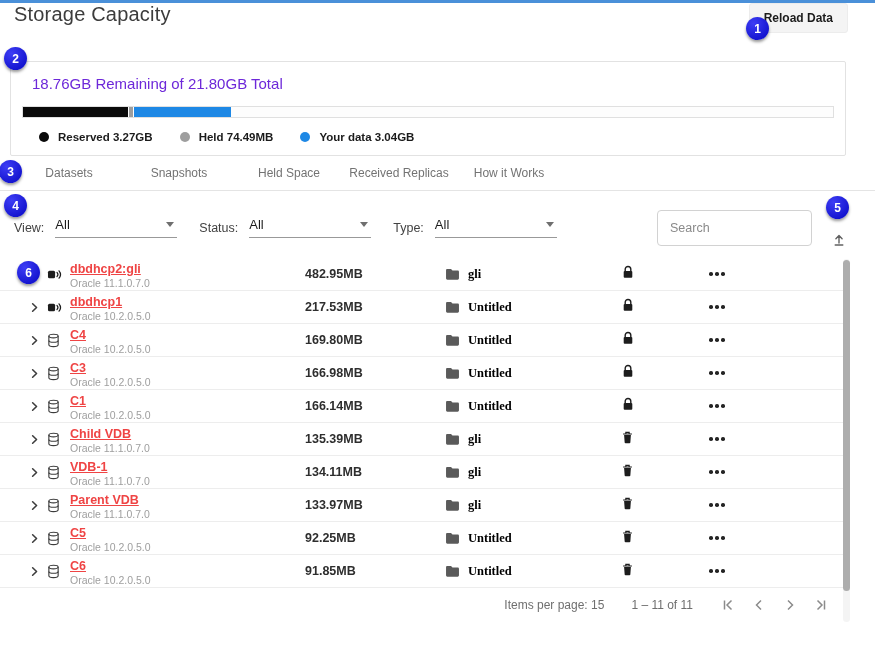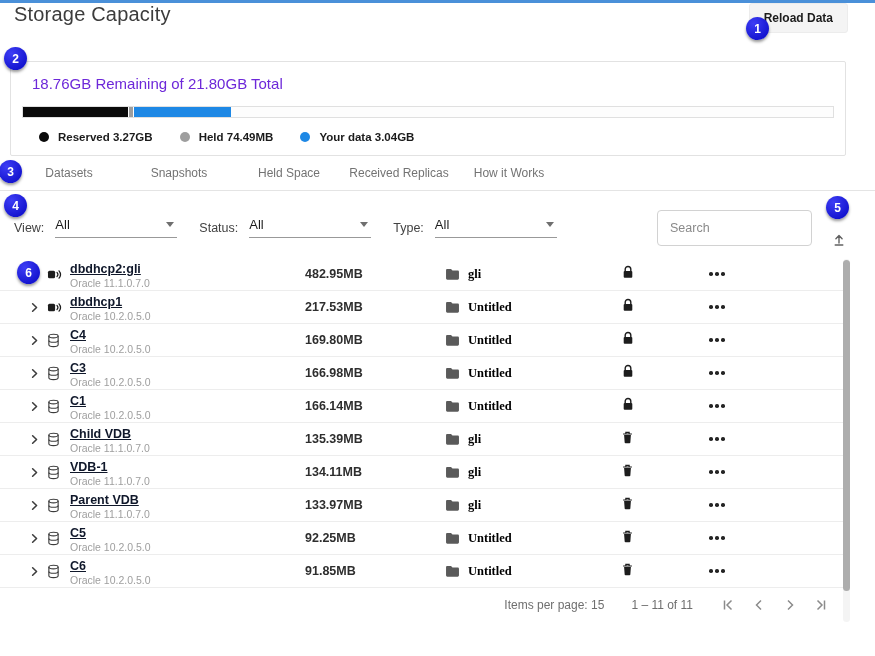--- a/index.html
+++ b/index.html
@@ -61,21 +61,21 @@
             font-size:11.5px; color:#757575; margin-right:32px; }
   .h-dataset { grid-column:2/5; padding-left:31px; }
   .h-size { grid-column:5; } .h-group { grid-column:6; }
   .h-delete { grid-column:7; } .h-action { grid-column:8; }
 
   .row { height:33px; border-bottom:1px solid #ededed; margin-right:32px; }
   .expander { background:none; border:none; cursor:pointer; padding:0; line-height:0;
             justify-self:center; }
   .type-icon { line-height:0; padding-left:3px; }
   .name-cell { line-height:1; }
-  .dataset-link { font-size:12.5px; font-weight:bold; color:#0f172a; text-decoration:underline;
+  .dataset-link { font-size:12.5px; font-weight:bold; color:#ef4444; text-decoration:underline;
             text-decoration-thickness:1px; cursor:pointer; display:inline-block; margin-bottom:2px; }
   .dataset-sub { font-size:10.5px; color:#9e9e9e; margin-top:1px; }
   .size-cell { font-size:12.5px; font-weight:bold; color:#2e2e2e; }
   .group-cell { display:flex; align-items:center; gap:8px; }
   .group-cell .g-icon { line-height:0; }
   .group-link { font-size:12.5px; font-weight:bold; color:#000000; text-decoration:none; cursor:pointer;font-family:Liberation Serif, serif; }
   .del-cell { padding-left:5px; }
   .icon-btn { background:none; border:none; cursor:pointer; padding:0; line-height:0; }
   .action-cell { padding-left:6px; }
   .dots { display:flex; gap:2.5px; align-items:center; }

